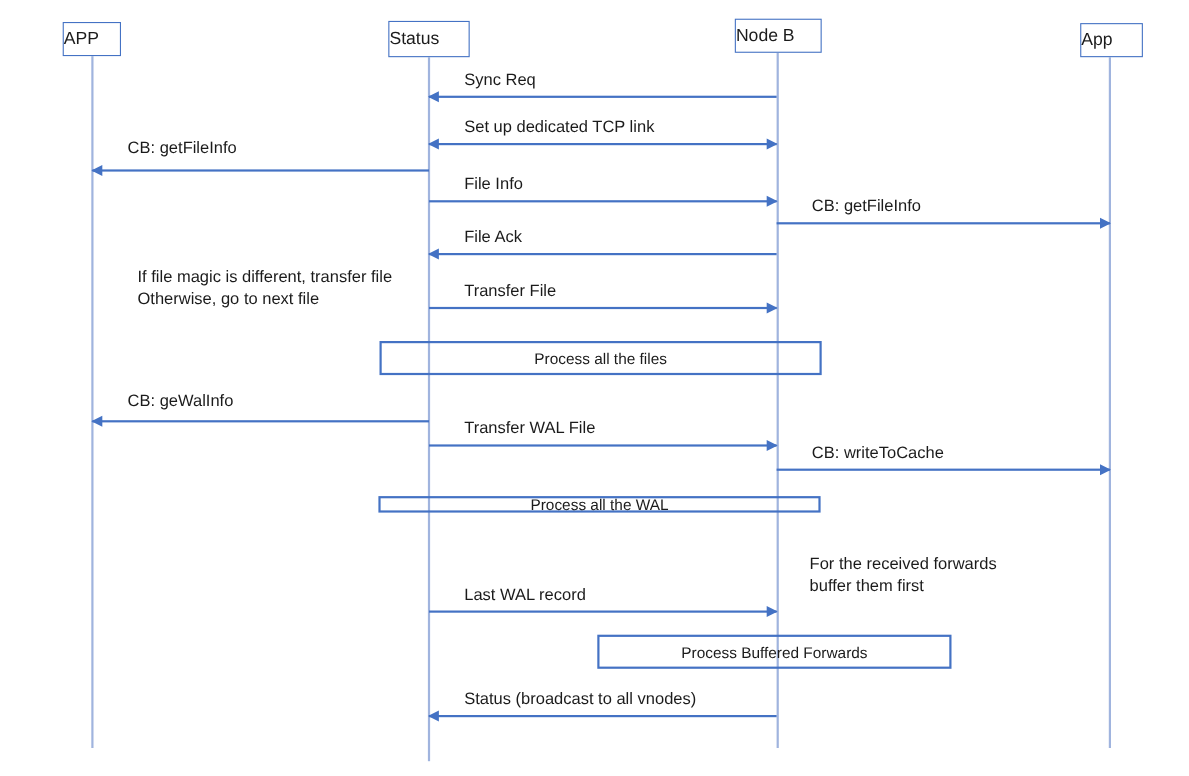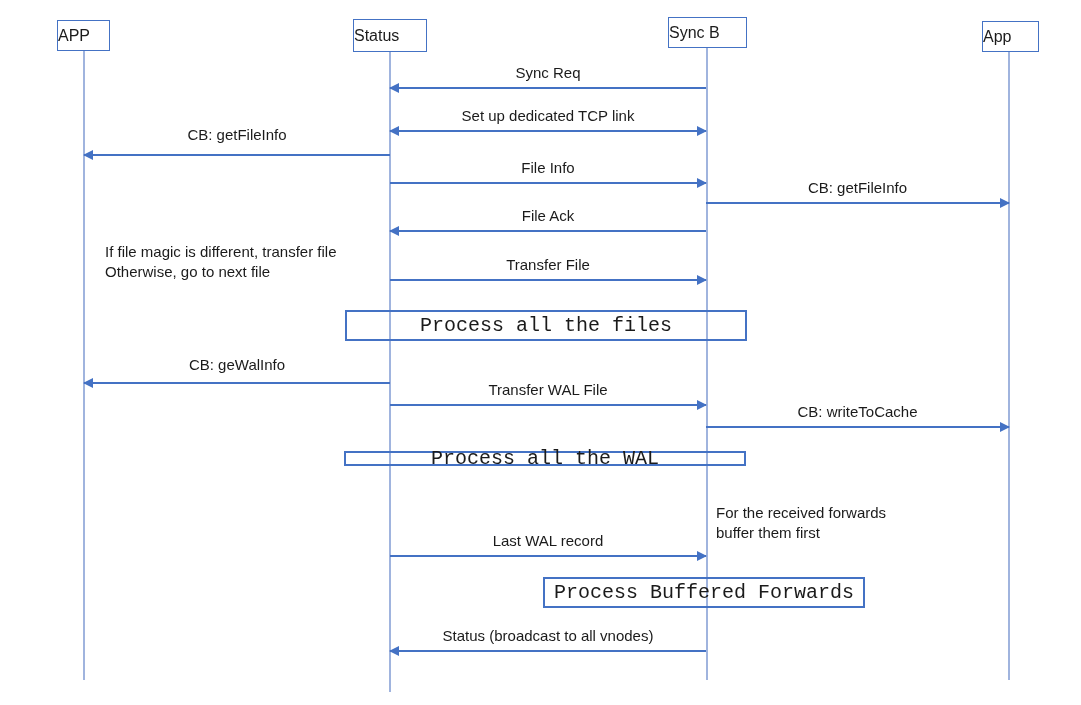--- a/index.html
+++ b/index.html
@@ -14,57 +14,57 @@
   }
   .lifeline{position:absolute;width:2px;background:var(--lifeline);}
   .actor{
     position:absolute;background:#ffffff;border:1.5px solid var(--accent);
     display:flex;align-items:center;
     font-size:16px;box-sizing:border-box;z-index:3;
   }
   .pbox{
     position:absolute;border:2px solid var(--accent);background:transparent;
     display:flex;align-items:center;justify-content:center;
-    font-size:20px;box-sizing:border-box;z-index:2;font-family:Liberation Mono, monospace;
+    font-size:14px;box-sizing:border-box;z-index:2;
   }
   .msg{position:absolute;height:0;z-index:4;}
   .msg .shaft{position:absolute;left:0;right:0;top:-1px;height:1.6px;background:var(--accent);}
   .msg .head-l{position:absolute;left:-1px;top:-5px;width:0;height:0;
     border-top:5px solid transparent;border-bottom:5px solid transparent;
     border-right:10px solid var(--accent);}
   .msg .head-r{position:absolute;right:-1px;top:-5px;width:0;height:0;
     border-top:5px solid transparent;border-bottom:5px solid transparent;
     border-left:10px solid var(--accent);}
   .msg-label{
-    position:absolute;left:0;right:0;bottom:7px;text-align:center;
-    font-size:15px;white-space:nowrap;color:var(--text);
+    position:absolute;left:0;right:0;bottom:7px;text-align:left;
+    font-size:15px;white-space:nowrap;color:var(--text);padding-left:32px;
   }
   .note{
     position:absolute;font-size:15px;line-height:20px;white-space:pre-line;
-    color:var(--text);z-index:4;
+    color:var(--text);z-index:4;margin-left:20px;
   }
 </style>
 </head>
 <body>
 
 <div class="canvas">
 
   <div class="lifeline" style="left:83px;top:51px;height:629px"></div>
   <div class="lifeline" style="left:389px;top:52px;height:640px"></div>
   <div class="lifeline" style="left:706px;top:48px;height:632px"></div>
   <div class="lifeline" style="left:1008px;top:52px;height:628px"></div>
 
   <div class="actor" style="left:57px;top:20px;width:53px;height:31px">
     <span>APP</span>
   </div>
   <div class="actor" style="left:353px;top:19px;width:74px;height:33px">
     <span>Status</span>
   </div>
   <div class="actor" style="left:668px;top:17px;width:79px;height:31px">
-    <span>Sync B</span>
+    <span>Node B</span>
   </div>
   <div class="actor" style="left:982px;top:21px;width:57px;height:31px">
     <span>App</span>
   </div>
 
   <div class="pbox" style="left:345px;top:310px;width:402px;height:31px">
     <span>Process all the files</span>
   </div>
   <div class="pbox" style="left:344px;top:451px;width:402px;height:15px">
     <span>Process all the WAL</span>

